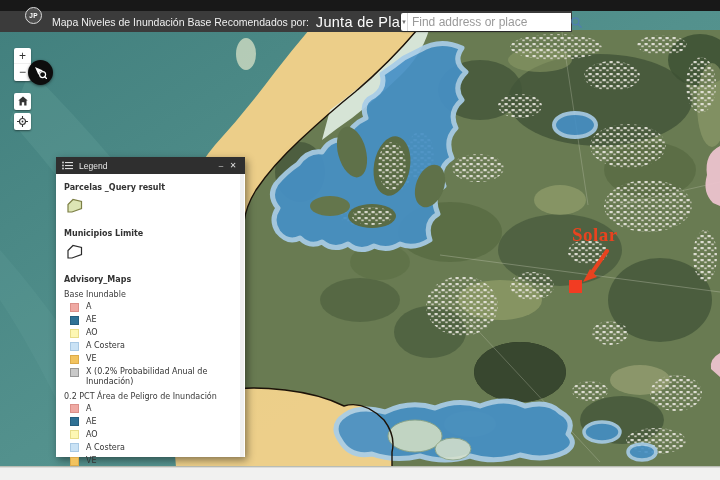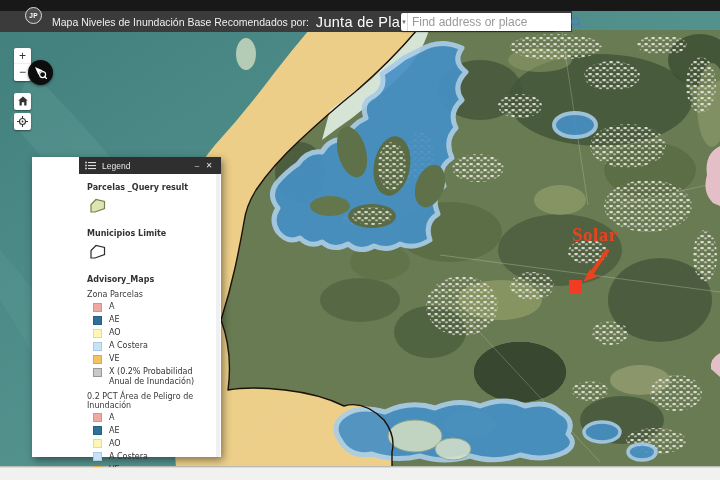--- a/index.html
+++ b/index.html
@@ -28,21 +28,21 @@
   .ctl { position:absolute; background:#fff; box-shadow:0 1px 2px rgba(0,0,0,.45); border-radius:2px; text-align:center; color:#333; }
   #zoom-ctl { left:14px; top:48px; width:17px; height:33px; }
   .zbtn { width:17px; height:16px; font-size:12px; line-height:16px; cursor:pointer; user-select:none; }
   #zoom-in { border-bottom:1px solid #eee; }
   #home-btn { left:14px; top:93px; width:17px; height:17px; cursor:pointer; }
   #locate-btn { left:14px; top:113px; width:17px; height:17px; cursor:pointer; }
   .ctl svg { display:block; margin:3px auto 0; }
   #query-tool { position:absolute; left:28px; top:60px; width:25px; height:25px; border-radius:50%; background:#0d0d0d; box-shadow:0 1px 3px rgba(0,0,0,.5); cursor:pointer; display:flex; align-items:center; justify-content:center; }
 
   
-  #legend { position:absolute; left:32px; top:157px; width:189px; height:300px; background:#fff; box-shadow:2px 3px 8px rgba(0,0,0,.45);padding-left:47px; }
+  #legend { position:absolute; left:56px; top:157px; width:189px; height:300px; background:#fff; box-shadow:2px 3px 8px rgba(0,0,0,.45); }
   #legend-header { height:17px; background:#2f2f2f; color:#e8e8e8; display:flex; align-items:center; padding:0 6px; cursor:move; }
   #legend-title { font-size:8.5px; margin-left:6px; flex:1; }
   .hbtn { color:#e0e0e0; font-size:8px; width:12px; text-align:center; cursor:pointer; line-height:17px; }
   #legend-body { position:relative; height:361px; overflow:hidden; padding:9px 8px 0 8px; font-family:"DejaVu Sans","Liberation Sans",sans-serif; }
   .lg-h { font-size:8px; font-weight:bold; color:#323232; margin-bottom:6px; }
   .lg-sub { font-size:8px; color:#3a3a3a; margin-bottom:3px; }
   .lg-swatch-block { margin:2px 0 12px 2px; }
   .lg-row { display:flex; align-items:flex-start; margin:0 0 3.5px 6px; }
   .sw { width:9px; height:9px; border:1px solid transparent; margin-right:7px; flex:0 0 auto; margin-top:0.5px; }
   .lg-lbl { font-size:8px; color:#333; max-width:138px; line-height:1.2; }
@@ -251,21 +251,21 @@
 
       <div class="lg-h">Municipios Limite</div>
       <div class="lg-swatch-block">
         <svg width="17" height="15" viewBox="0 0 17 15">
           <path d="M2,14 L2,6.5 L7,1.5 L15.5,3.5 L15.5,10.5 L6,14 Z" stroke-width="1.2" fill="#ffffff" stroke="#2b2b2b"></path>
         </svg>
       </div>
 
       <div class="lg-h">Advisory_Maps</div>
 
-      <div class="lg-sub">Zona Parcelas</div>
+      <div class="lg-sub">Base Inundable</div>
       <div class="lg-row">
         <span class="sw" style="background-color: rgb(239, 169, 163); border-color: rgb(219, 144, 138);"></span>
         <span class="lg-lbl">A</span>
       </div>
       <div class="lg-row">
         <span class="sw" style="background-color: rgb(47, 113, 149); border-color: rgb(38, 95, 128);"></span>
         <span class="lg-lbl">AE</span>
       </div>
       <div class="lg-row">
         <span class="sw" style="background-color: rgb(253, 247, 179); border-color: rgb(232, 221, 138);"></span>

